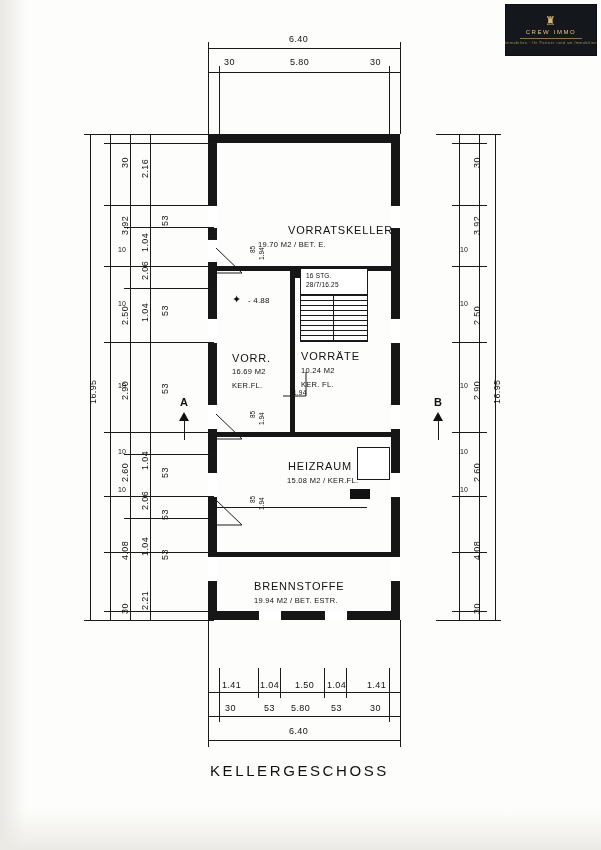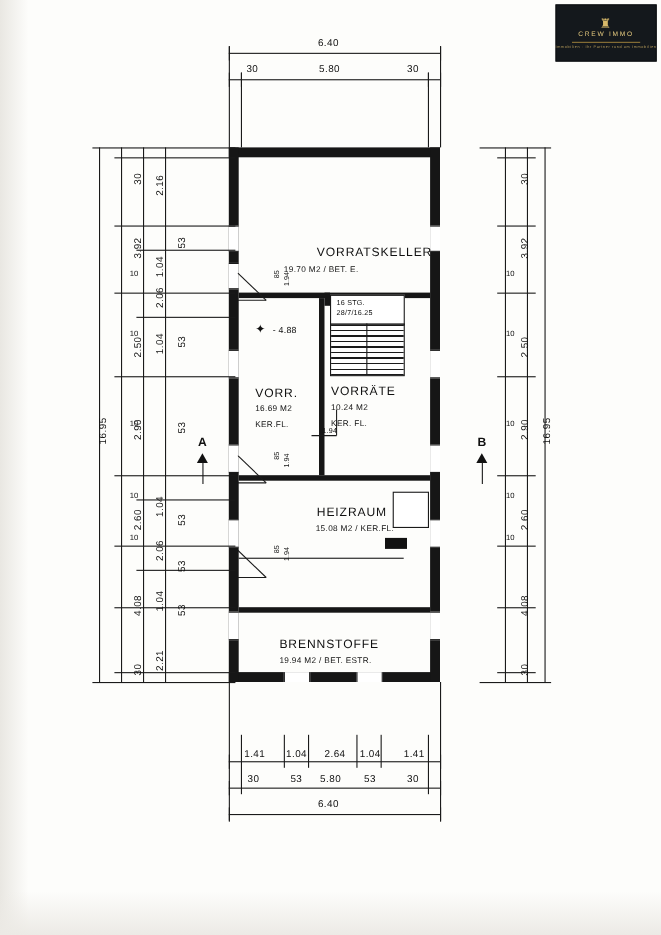--- a/index.html
+++ b/index.html
@@ -391,33 +391,34 @@
   <div class="ln v1" style="left:400px; top:620px; height:126px;"></div>
   <div class="ln v1" style="left:219px; top:668px; height:54px;"></div>
   <div class="ln v1" style="left:389px; top:668px; height:54px;"></div>
   <div class="ln v1" style="left:258px; top:668px; height:30px;"></div>
   <div class="ln v1" style="left:280px; top:668px; height:30px;"></div>
   <div class="ln v1" style="left:324px; top:668px; height:30px;"></div>
   <div class="ln v1" style="left:346px; top:668px; height:30px;"></div>
 
   <div class="txt dim" style="left:222px; top:680px;">1.41</div>
   <div class="txt dim" style="left:260px; top:680px;">1.04</div>
-  <div class="txt dim" style="left:295px; top:680px;">2.64</div>
+  <div class="txt dim" style="left:295px; top:680px;">1.50</div>
   <div class="txt dim" style="left:327px; top:680px;">1.04</div>
   <div class="txt dim" style="left:367px; top:680px;">1.41</div>
 
   <div class="txt dim" style="left:225px; top:703px;">30</div>
   <div class="txt dim" style="left:264px; top:703px;">53</div>
   <div class="txt dim" style="left:291px; top:703px;">5.80</div>
   <div class="txt dim" style="left:331px; top:703px;">53</div>
   <div class="txt dim" style="left:370px; top:703px;">30</div>
 
   <div class="txt dim" style="left:289px; top:726px;">6.40</div>
 
   <div class="tick" style="left:208px; top:686px; height:13px;"></div>
   <div class="tick" style="left:400px; top:686px; height:13px;"></div>
   <div class="tick" style="left:208px; top:710px; height:13px;"></div>
   <div class="tick" style="left:400px; top:710px; height:13px;"></div>
   <div class="tick" style="left:208px; top:734px; height:13px;"></div>
   <div class="tick" style="left:400px; top:734px; height:13px;"></div>
 
+  <div class="caption" style="left:210px; top:762px;">KELLERGESCHOSS</div>
 
 </div>
 
 </body></html>

